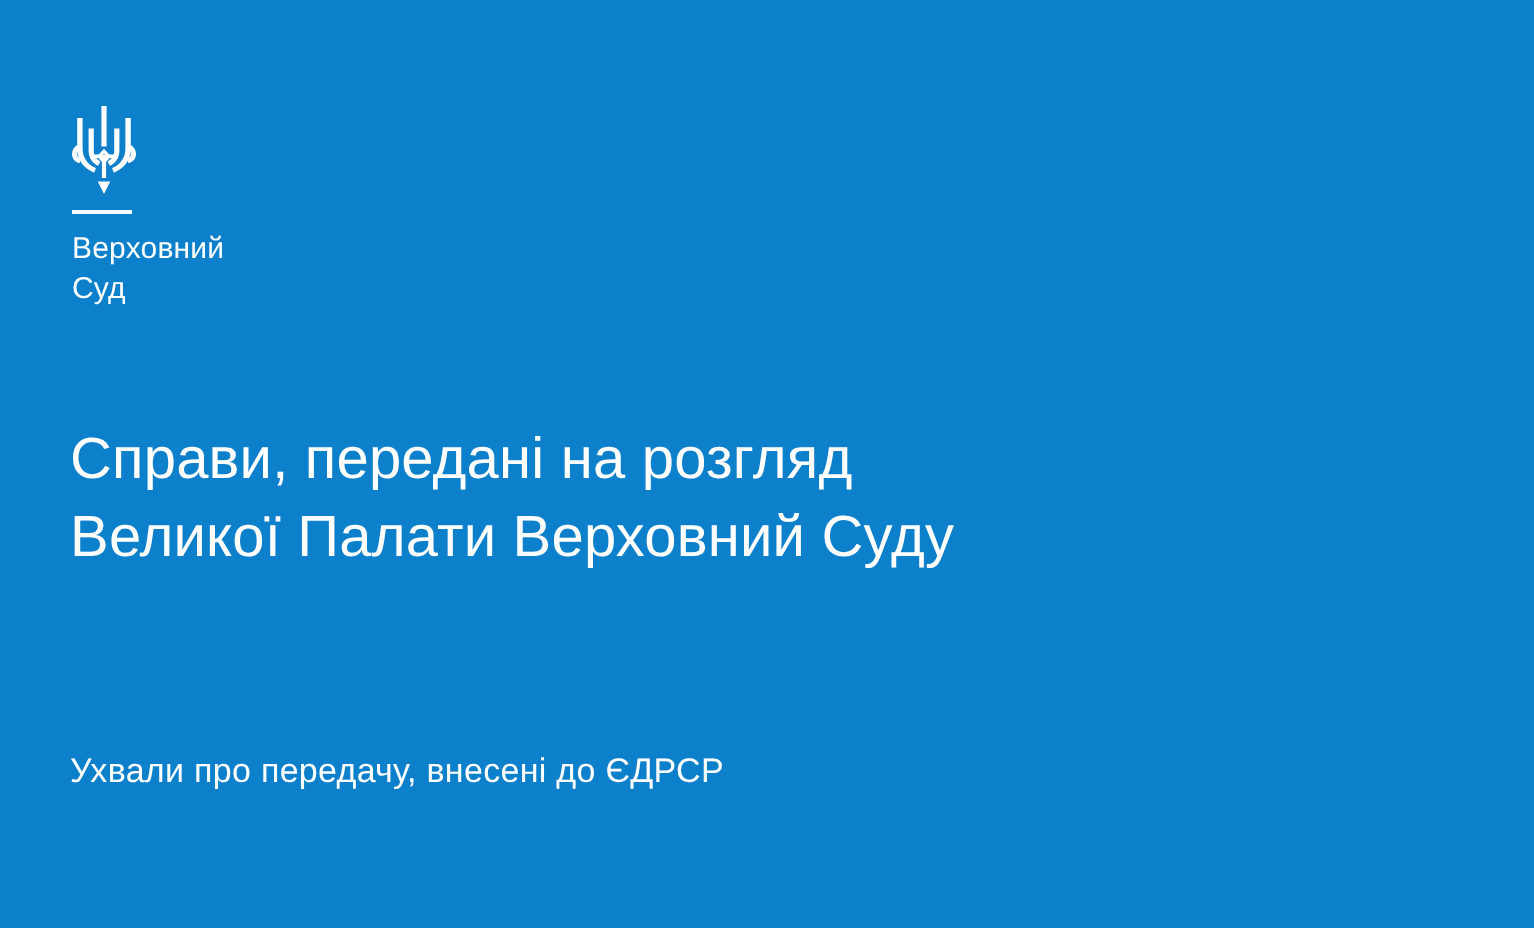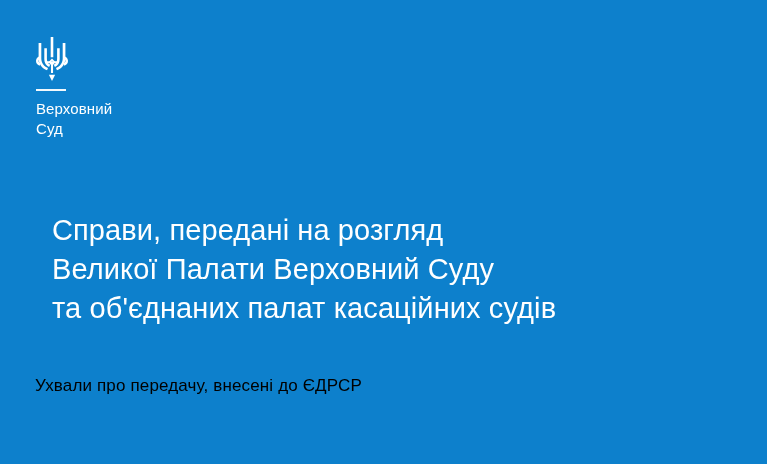--- a/index.html
+++ b/index.html
@@ -19,21 +19,21 @@
     height: 464px;
     overflow: hidden;
     background: #0D80CC;
     box-sizing: border-box;
   }
 
   
   .brand {
     position: absolute;
     left: 36px;
-    top: 36px;
+    top: 52px;
     width: 200px;
   }
 
   .emblem {
     display: block;
     width: 32px;
     height: 46px;
   }
 
   .brand-rule {
@@ -58,35 +58,34 @@
   .headline {
     position: absolute;
     left: 35px;
     top: 192px;
     width: 700px;
     color: #ffffff;
     font-size: 29px;
     line-height: 39px;
     font-weight: 400;
     letter-spacing: 0.1px;
-    margin-left: 17px;
   }
 
   .headline-line {
     display: block;
     white-space: nowrap;
   }
 
   
   .subtitle {
     position: absolute;
     left: 35px;
     top: 371px;
     width: 700px;
-    color: #000000;
+    color: #ffffff;
     font-size: 17px;
     line-height: 29px;
     font-weight: 400;
     letter-spacing: 0.15px;
   }
 
   .subtitle-line {
     display: block;
     white-space: nowrap;
   }
@@ -127,20 +126,19 @@
 
     <div class="brand-rule"></div>
 
     <div class="brand-name">Верховний
 Суд</div>
   </div>
 
   <h1 class="headline">
     <span class="headline-line">Справи, передані на розгляд</span>
     <span class="headline-line">Великої Палати Верховний Суду</span>
-    <span class="headline-line">та об'єднаних палат касаційних судів</span>
   </h1>
 
   <div class="subtitle">
     <span class="subtitle-line">Ухвали про передачу, внесені до ЄДРСР</span>
   </div>
 
 </div>
 
 </body></html>

